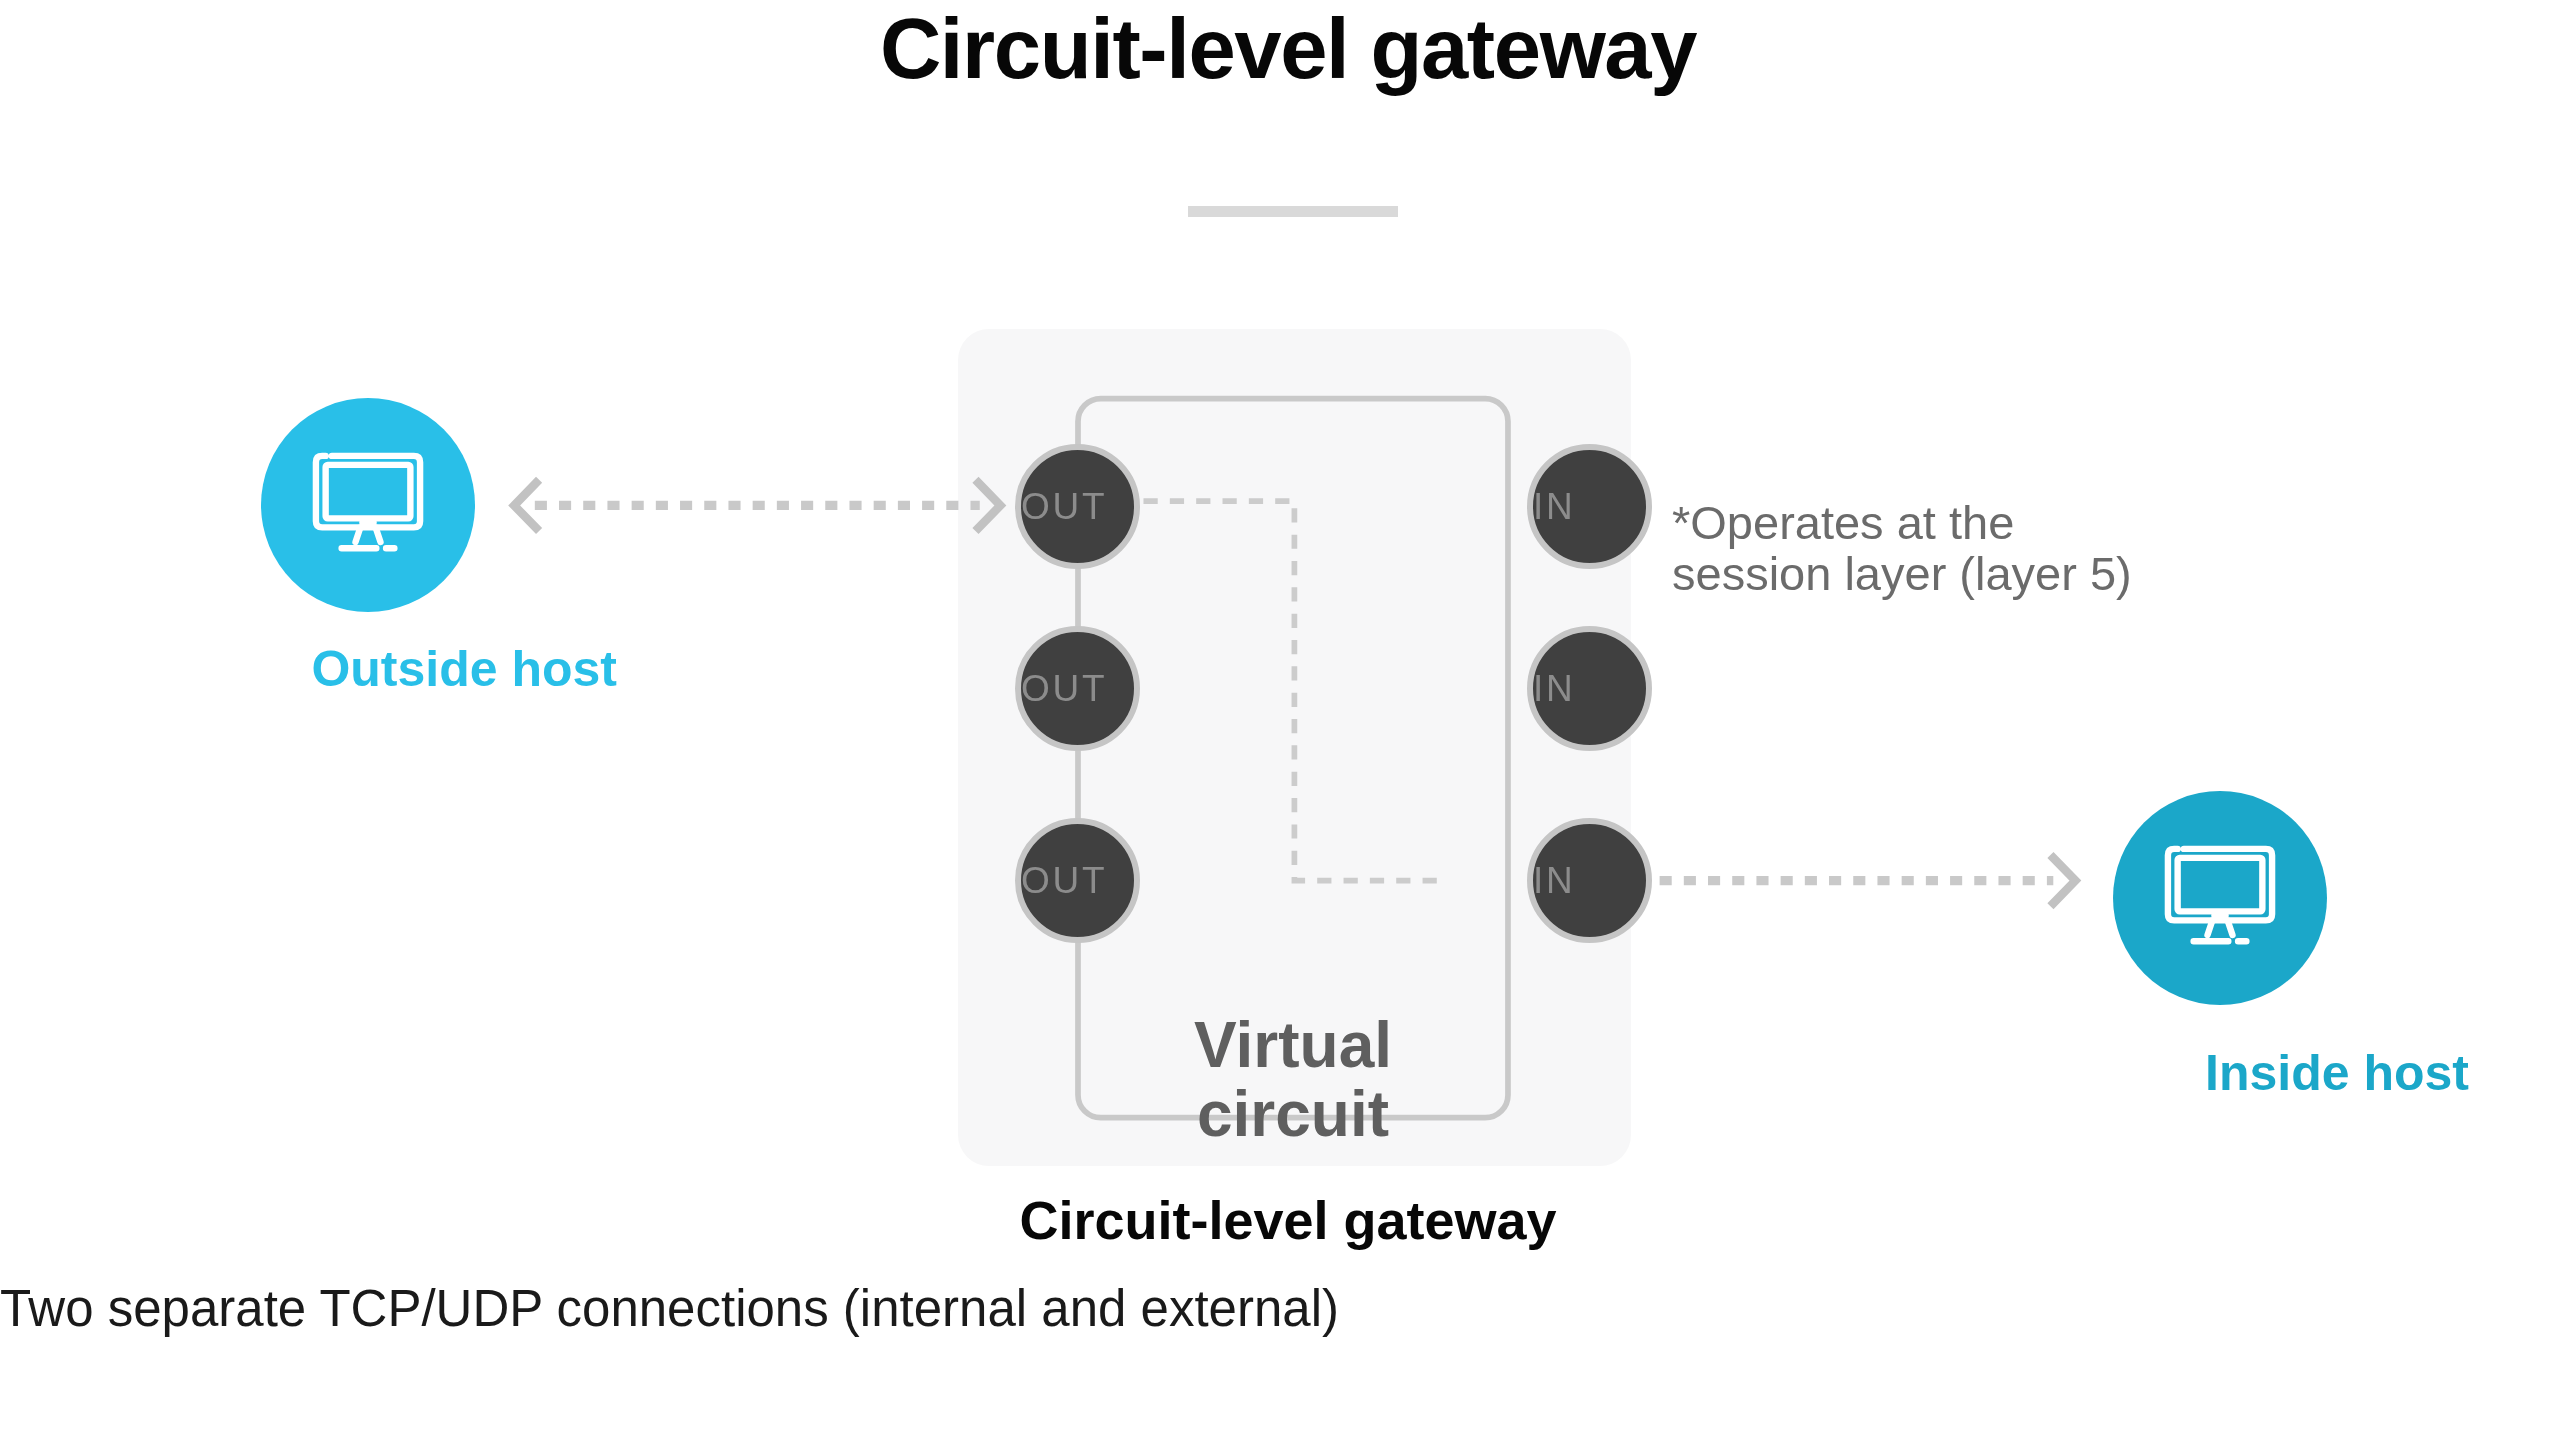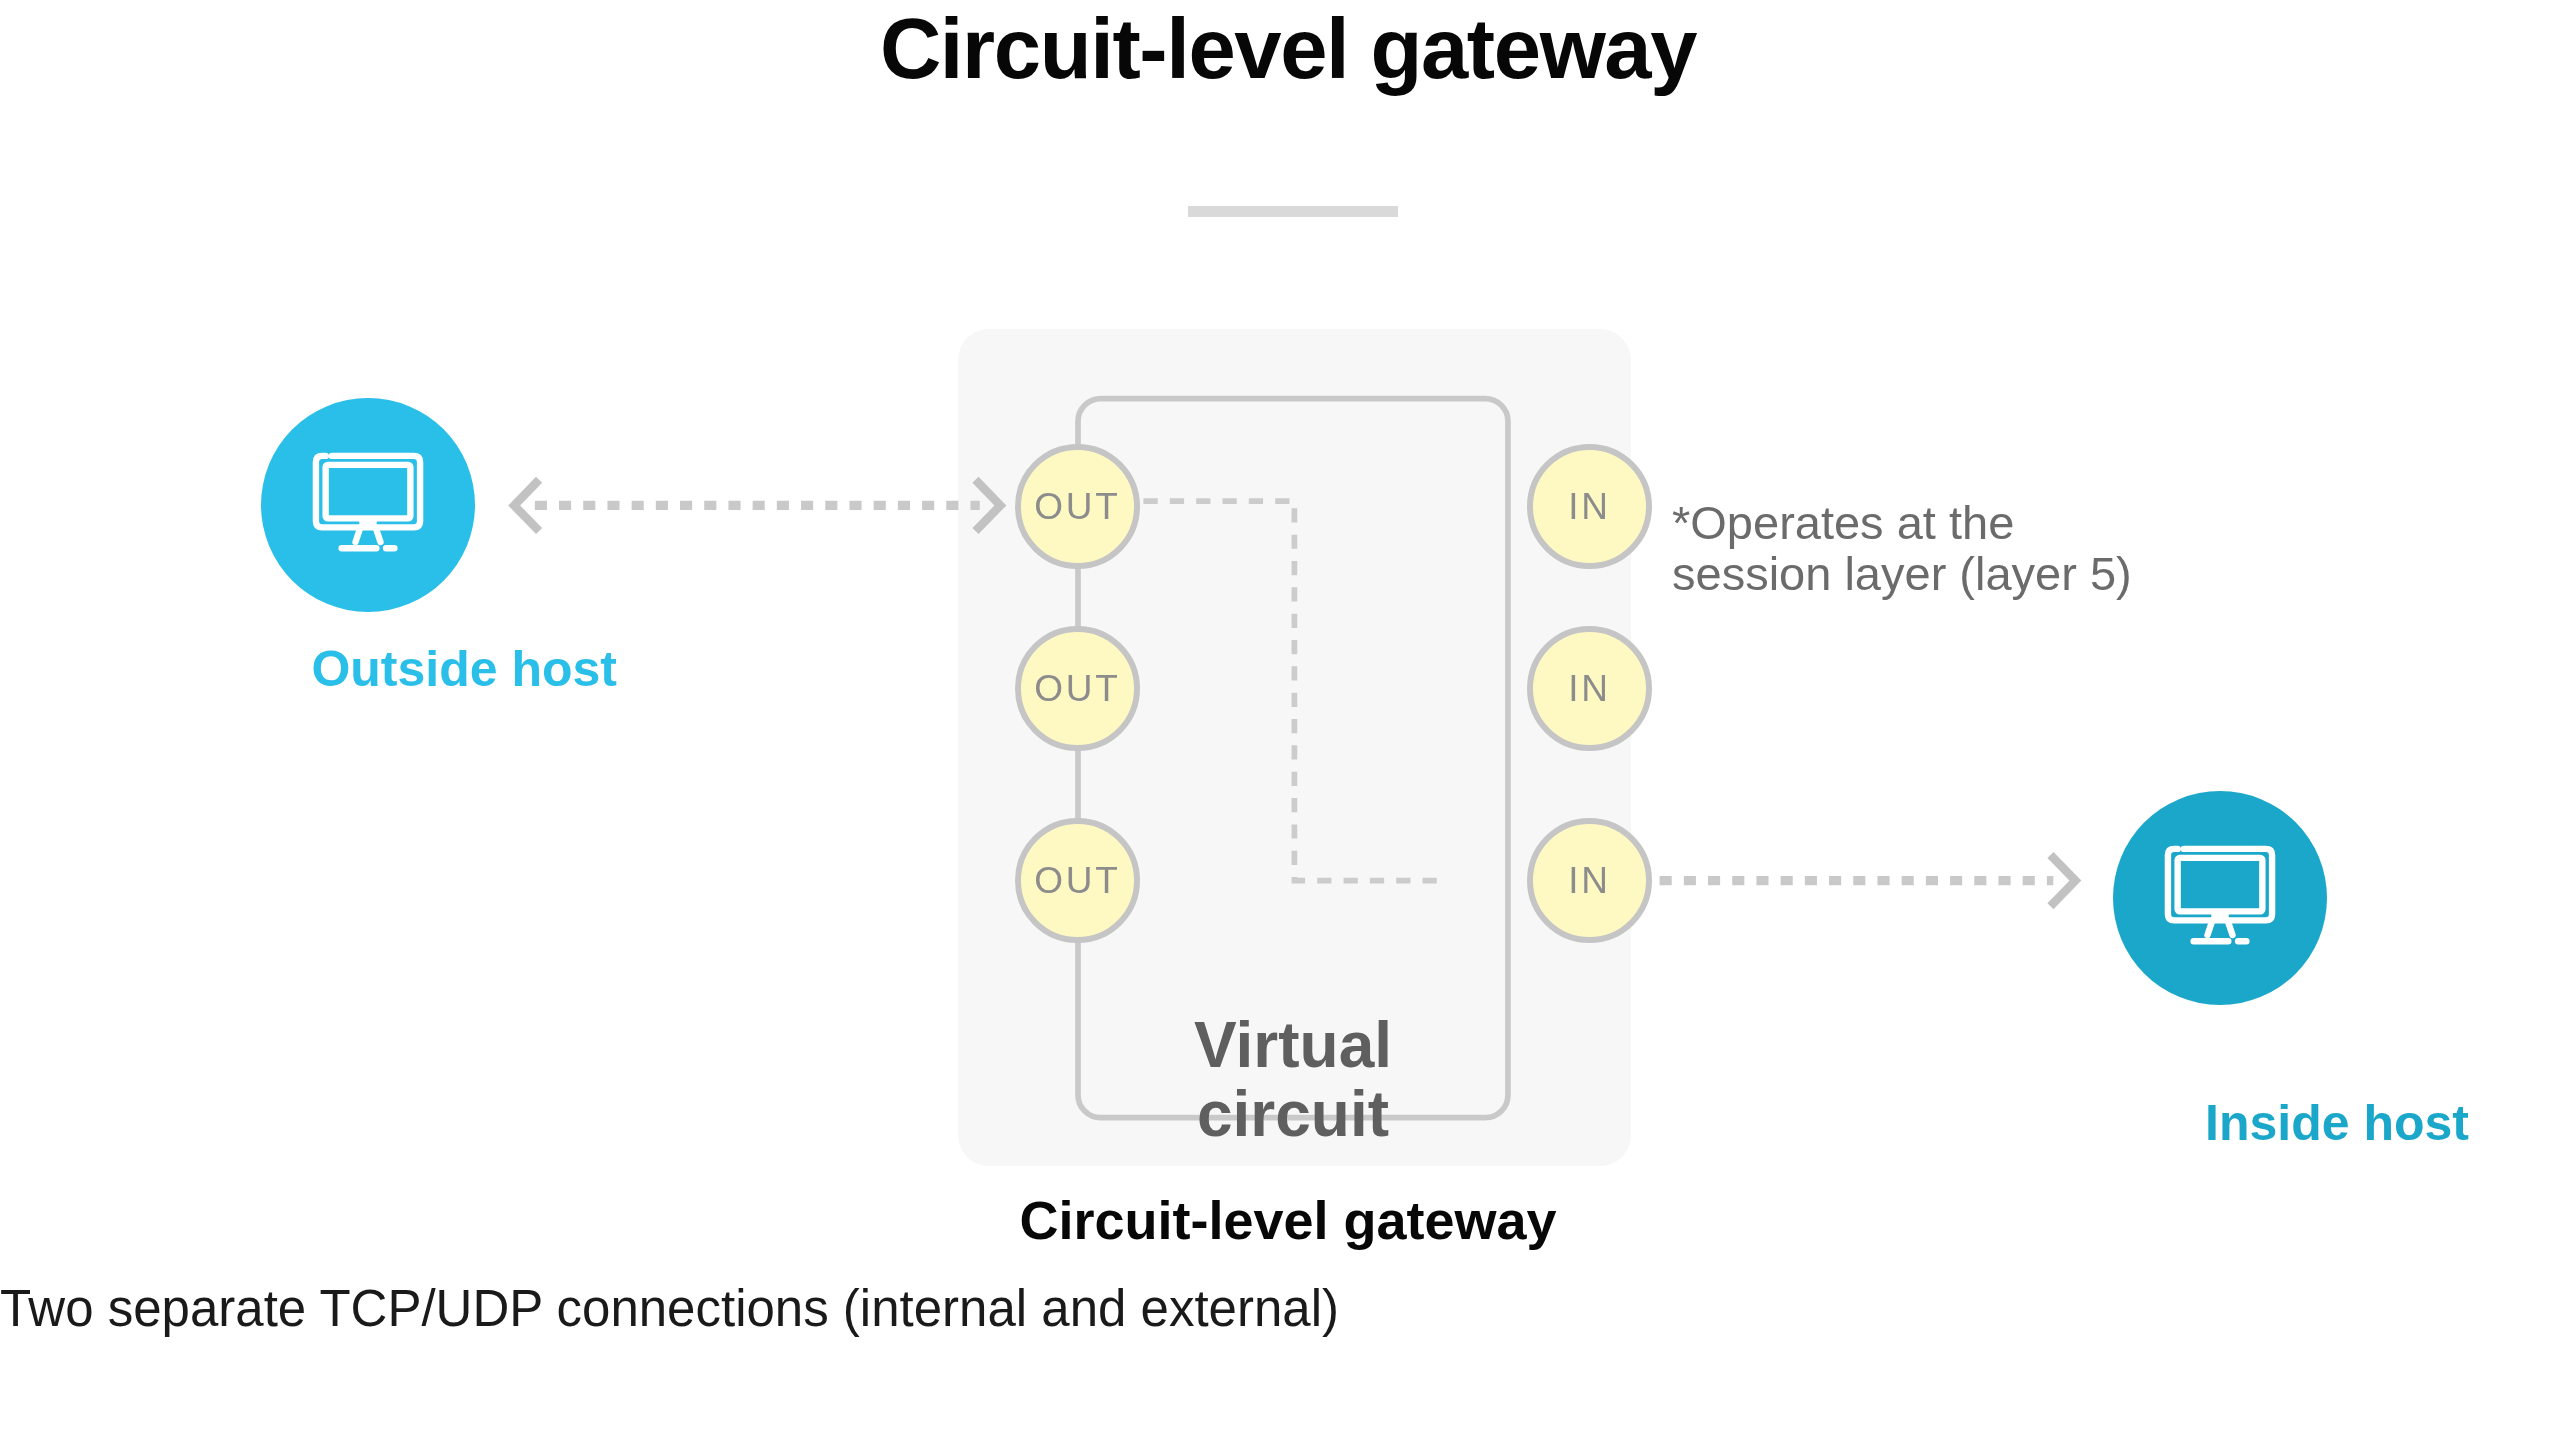--- a/index.html
+++ b/index.html
@@ -43,22 +43,22 @@
     border-radius:31px;
     z-index:0;
   }
 
   svg.wires{ left:0; top:0; z-index:1; }
 
   .port{
     width:125px; height:125px;
     border:6.4px solid var(--circle-border);
     border-radius:50%;
-    background:#fef9c3;
-    display:flex; align-items:center; justify-content:center;
+    background:#404040;
+    display:flex; align-items:center; 
     font-size:37px; letter-spacing:2.8px; color:var(--port-text);
     z-index:2;
   }
   .port-l{left:1015px;}
   .port-r{left:1527px;}
   .row1{top:444px;} .row2{top:626px;} .row3{top:818px;}
 
   .virtual-label{
     left:1165px; top:978px; width:256px;
     text-align:center;
@@ -76,21 +76,21 @@
   .host-outside{ left:261px; top:398px; background:var(--outside-accent); }
   .host-inside{ left:2113px; top:791px; background:var(--inside-accent); }
   .host-circle svg{ width:140px; height:125px; }
 
   .host-label{
     width:498px; text-align:right;
     font-size:50px; font-weight:700;
     z-index:2;
   }
   .label-outside{ left:119px; top:640px; color:var(--outside-accent); }
-  .label-inside{ left:1971px; top:1094px; color:var(--inside-accent); }
+  .label-inside{ left:1971px; top:1044px; color:var(--inside-accent); }
 
   .note{
     left:1672px; top:497px; width:641px;
     font-size:47px; line-height:51px;
     color:var(--note-text);
     white-space:pre-line;
     z-index:2;
   }
 
   .caption{

